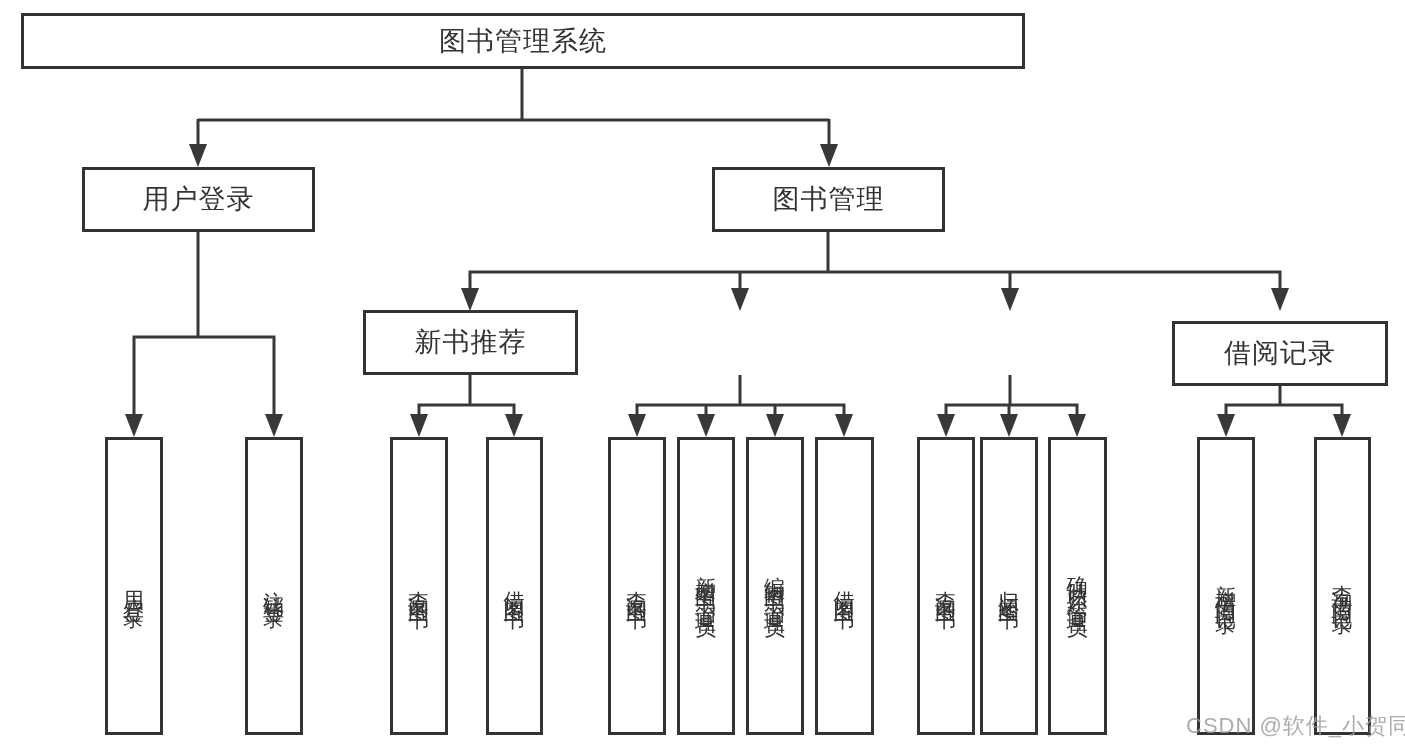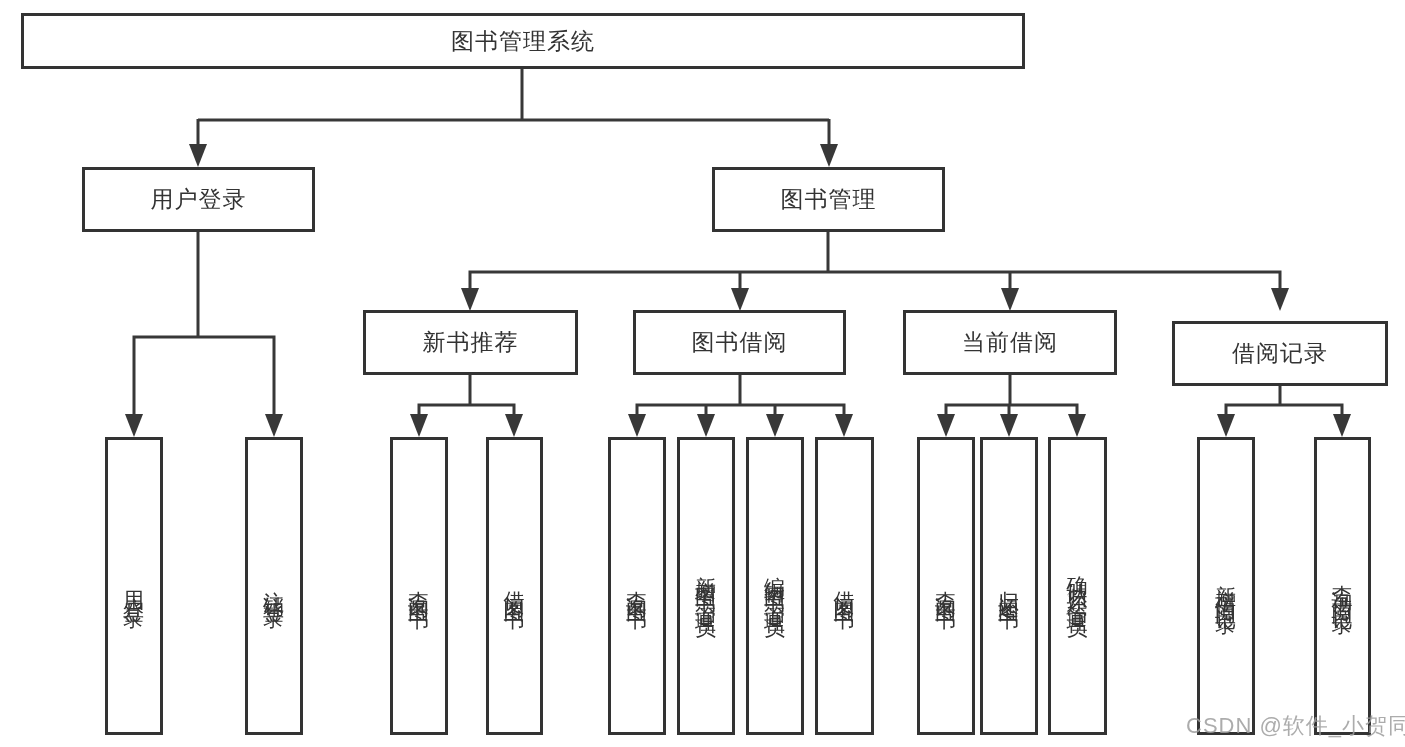--- a/index.html
+++ b/index.html
@@ -16,21 +16,21 @@
     position: absolute;
     box-sizing: border-box;
     background: var(--box-fill, #ffffff);
     border: 3px solid var(--box-border, #333333);
     display: flex;
     align-items: center;
     justify-content: center;
     text-align: center;
   }
   .hbox {
-    font-size: 23px;
+    font-size: 27px;
     letter-spacing: 1px;
     line-height: 1;
   }
   .vbox {
     writing-mode: vertical-rl;
     text-orientation: mixed;
     font-size: 21px;
     letter-spacing: 6px;
     line-height: 1;
   }
@@ -93,22 +93,20 @@
     <polygon points="1217,414 1235,414 1226,437"></polygon>
     <polygon points="1333,414 1351,414 1342,437"></polygon>
   </svg>
 
   <div class="box hbox" style="left:21px; top:13px; width:1004px; height:56px;">图书管理系统</div>
 
   <div class="box hbox" style="left:82px; top:167px; width:233px; height:65px;">用户登录</div>
   <div class="box hbox" style="left:363px; top:310px; width:215px; height:65px;">新书推荐</div>
 
   <div class="box hbox" style="left:712px; top:167px; width:233px; height:65px;">图书管理</div>
-  <div class="box hbox" style="left:633px; top:310px; width:213px; height:65px;">图书借阅</div>
-  <div class="box hbox" style="left:903px; top:310px; width:214px; height:65px;">当前借阅</div>
   <div class="box hbox" style="left:1172px; top:321px; width:216px; height:65px;">借阅记录</div>
 
   <div class="box vbox" style="left:105px; top:437px; width:58px; height:298px;">用户登录</div>
   <div class="box vbox" style="left:245px; top:437px; width:58px; height:298px;">注销登录</div>
 
   <div class="box vbox" style="left:390px; top:437px; width:58px; height:298px;">查询图书</div>
   <div class="box vbox" style="left:486px; top:437px; width:57px; height:298px;">借阅图书</div>
 
   <div class="box vbox" style="left:608px; top:437px; width:58px; height:298px;">查询图书</div>
   <div class="box vbox" style="left:677px; top:437px; width:58px; height:298px;">新增图书（管理员）</div>

